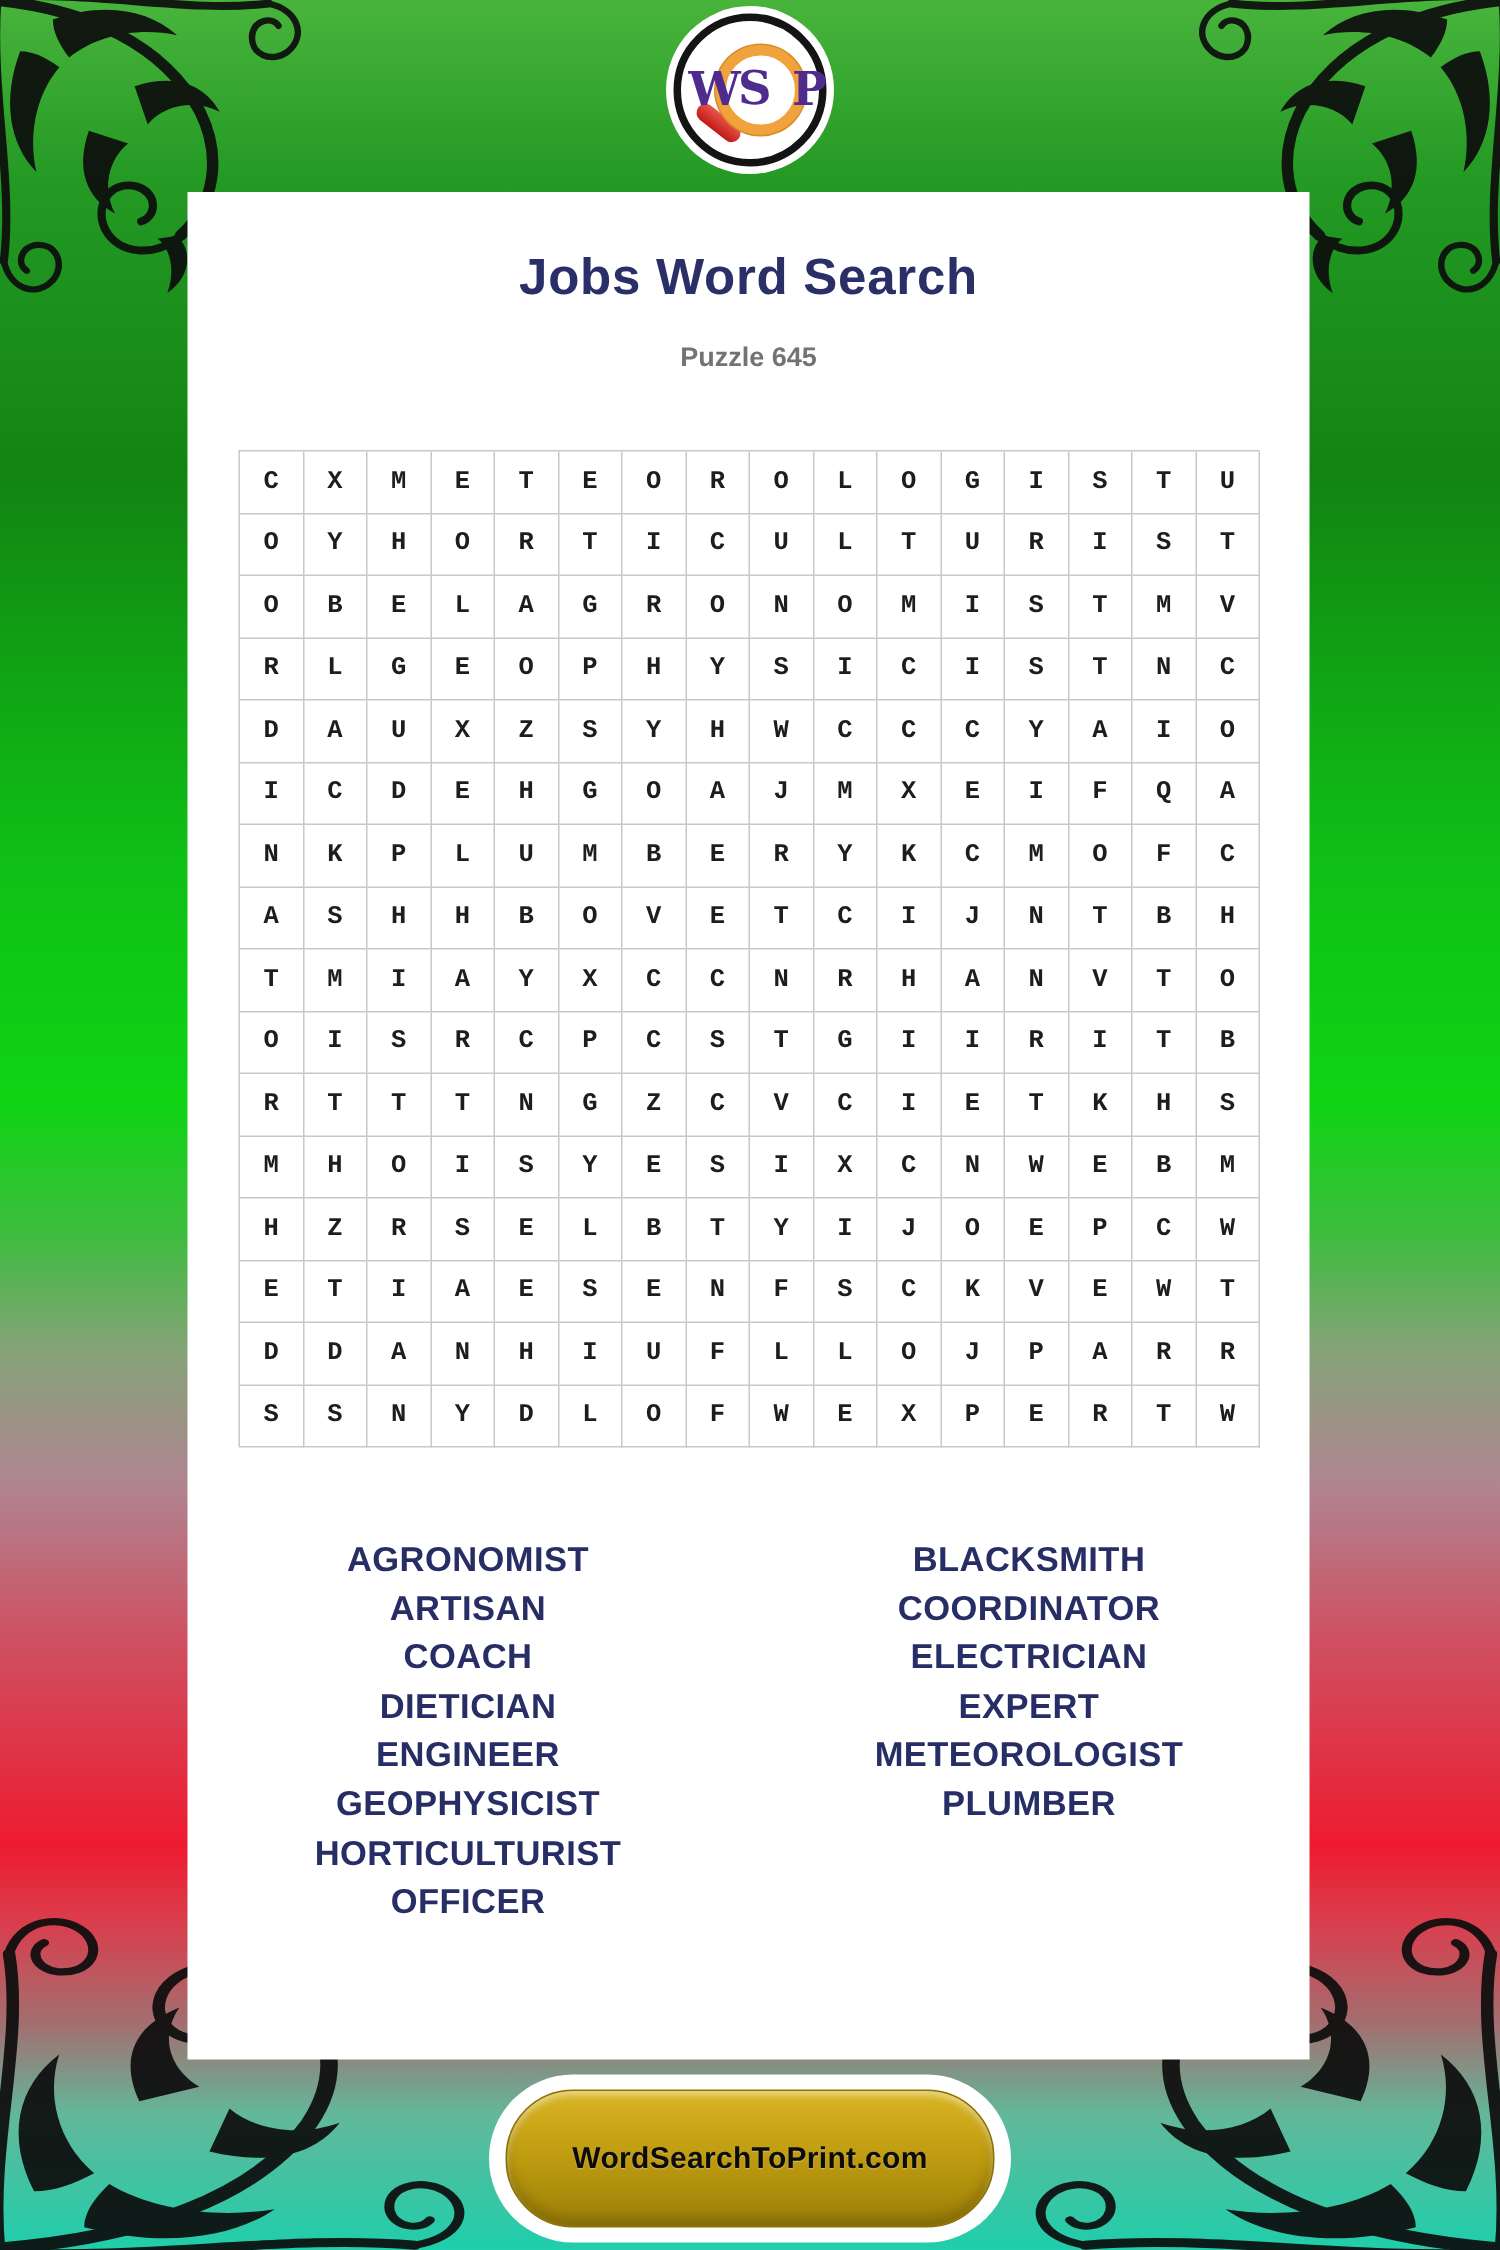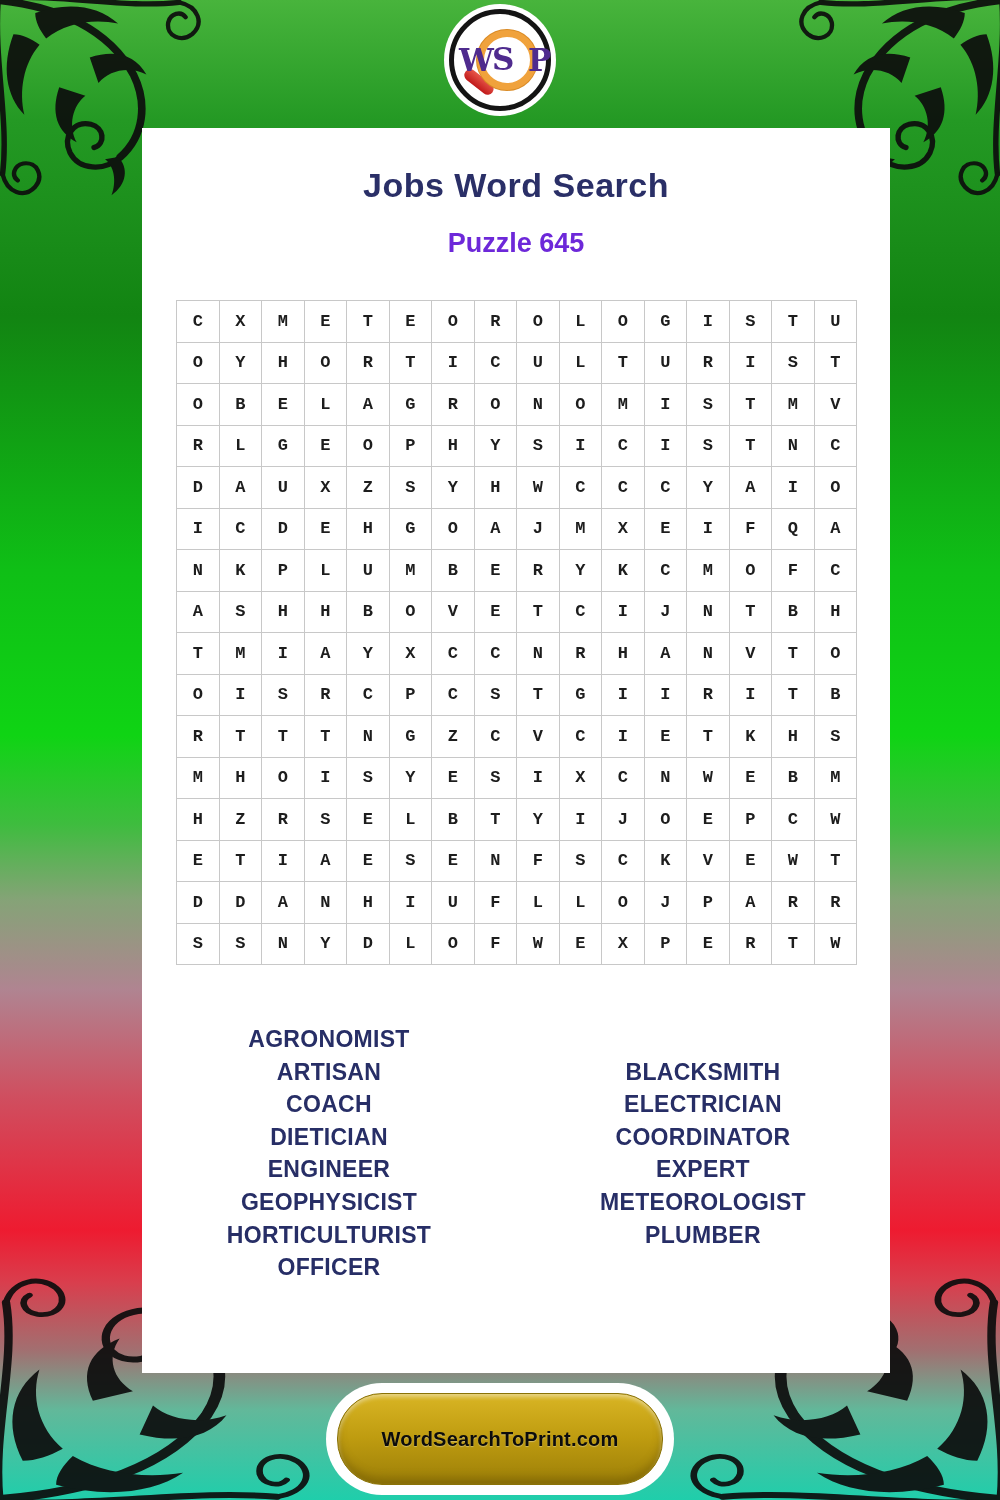--- a/index.html
+++ b/index.html
@@ -23,48 +23,48 @@
       #1fceab 100%);
   }
   .corner{position:absolute;z-index:1;opacity:.92;}
   .corner-tl{left:-4px;top:-4px;width:218px;height:212px;}
   .corner-tr{right:-4px;top:-4px;width:218px;height:212px;transform:scaleX(-1);}
   .corner-bl{left:-4px;bottom:-4px;width:334px;height:240px;transform:scaleY(-1);}
   .corner-br{right:-4px;bottom:-4px;width:334px;height:240px;transform:scale(-1,-1);}
 
   
   .card{
-    position:absolute;left:142px;top:128px;width:748px;height:1245px;
+    position:absolute;left:125px;top:128px;width:748px;height:1245px;
     background:#ffffff;z-index:2;
   }
   .title{
     position:absolute;left:0;top:38px;width:100%;text-align:center;
     font-size:34px;font-weight:bold;color:#2a2f67;letter-spacing:.5px;
   }
   .subtitle{
     position:absolute;left:0;top:100px;width:100%;text-align:center;
-    font-size:27px;font-weight:bold;color:#6d28d9;
+    font-size:18px;font-weight:bold;color:#737373;
   }
   
   .grid{
     position:absolute;left:34px;top:172px;width:680px;
     display:grid;grid-template-columns:repeat(16,1fr);
     border-top:1px solid #c8c8c8;border-left:1px solid #c8c8c8;
     background:#fff;
   }
   .cell{
     height:41.5px;box-sizing:border-box;
     border-right:1px solid #c8c8c8;border-bottom:1px solid #c8c8c8;
     display:flex;align-items:center;justify-content:center;
     font-family:"Liberation Mono","DejaVu Sans Mono",monospace;
     font-weight:bold;font-size:17px;color:#1d1d1d;
   }
   
   .words{
-    position:absolute;left:0;top:895px;width:748px;display:flex;align-items:center;
+    position:absolute;left:0;top:895px;width:748px;display:flex;
   }
   .word-col{width:50%;text-align:center;}
   .word{
     font-size:23px;font-weight:bold;color:#272e66;line-height:32.6px;
     letter-spacing:.3px;
   }
   
   .logo{
     position:absolute;left:444px;top:4px;width:112px;height:112px;z-index:3;
     background:#ffffff;border-radius:50%;
@@ -420,22 +420,22 @@
           <div class="word">ARTISAN</div>
           <div class="word">COACH</div>
           <div class="word">DIETICIAN</div>
           <div class="word">ENGINEER</div>
           <div class="word">GEOPHYSICIST</div>
           <div class="word">HORTICULTURIST</div>
           <div class="word">OFFICER</div>
         </div>
       <div class="word-col">
           <div class="word">BLACKSMITH</div>
+          <div class="word">COORDINATOR</div>
           <div class="word">ELECTRICIAN</div>
-          <div class="word">COORDINATOR</div>
           <div class="word">EXPERT</div>
           <div class="word">METEOROLOGIST</div>
           <div class="word">PLUMBER</div>
         </div>
     </div>
   </div>
 
   <div class="footer-pill">
     <div class="footer-btn">
       <span>WordSearchToPrint.com</span>

